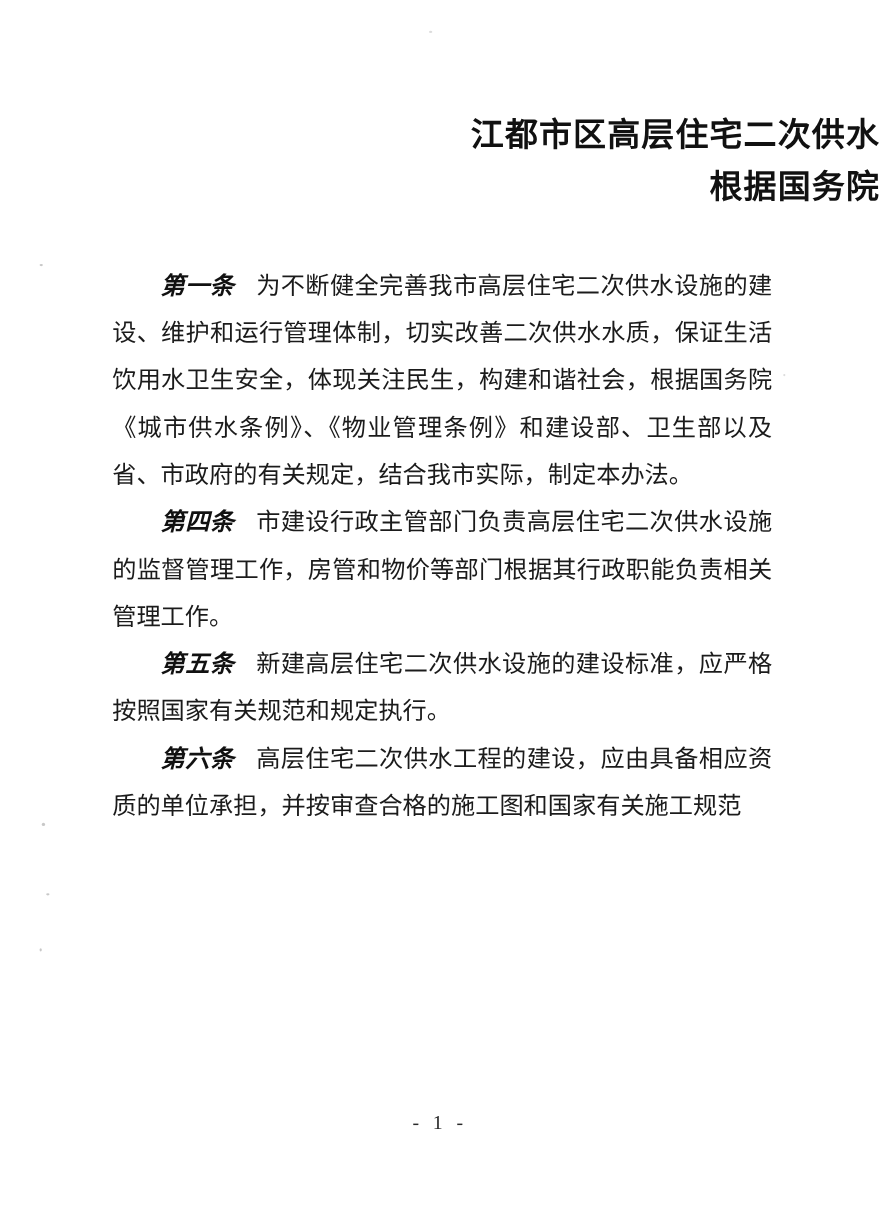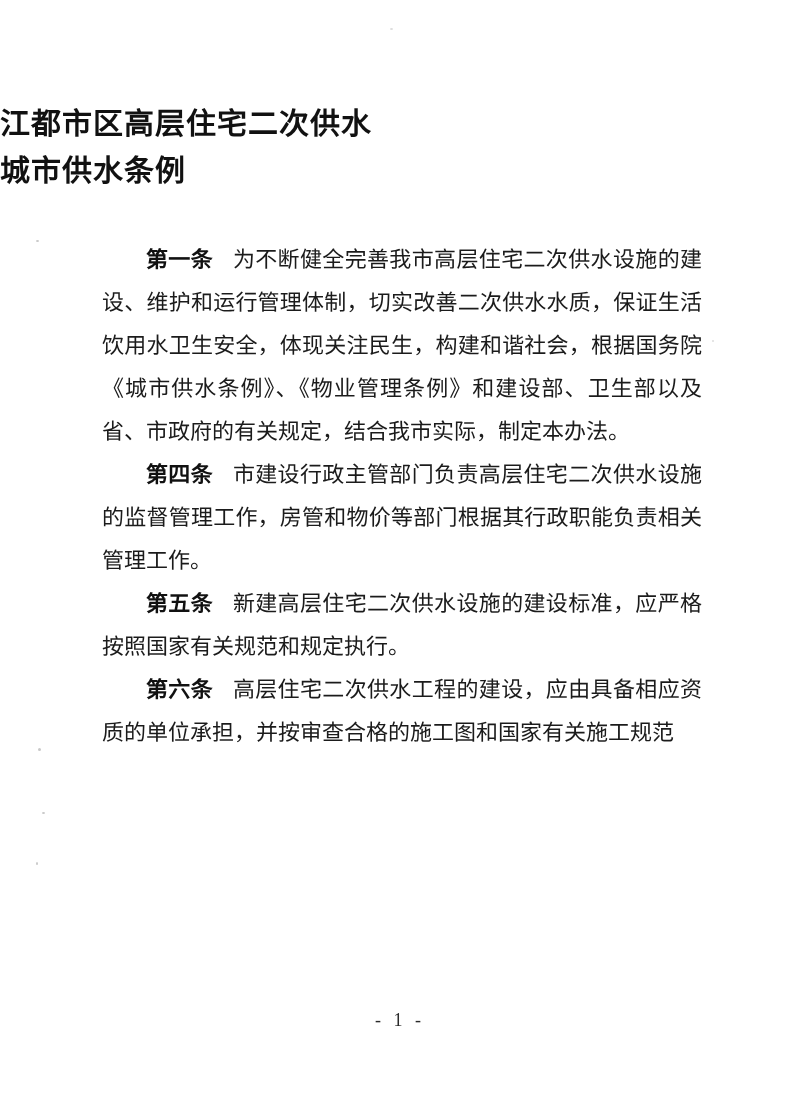--- a/index.html
+++ b/index.html
@@ -12,21 +12,21 @@
       width: 800px;
       height: 1118px;
       margin: 0 auto;
       background: #ffffff;
       overflow: hidden;
       font-family: "Liberation Serif", "DejaVu Serif", serif;
       color: #1b1b1b;
     }
     .doc-title {
       padding-top: 100px;
-      text-align: left;
+      text-align: right;
       font-weight: bold;
       font-size: 30px;
       line-height: 47px;
       letter-spacing: 1px;
       color: #111111;
     }
     .doc-body {
       margin-top: 44px;
       padding: 0 98px 0 102px;
     }
@@ -36,20 +36,21 @@
       line-height: 43px;
       text-align: justify;
       text-justify: inter-character;
       text-indent: 2em;
       color: #1b1b1b;
     }
     .article-label {
       font-weight: bold;
       margin-right: 0.9em;
       color: #111111;
+      font-style: italic;
     }
     .page-footer {
       position: absolute;
       top: 1010px;
       left: 0;
       width: 100%;
       text-align: center;
       font-size: 18px;
       letter-spacing: 4px;
       color: #2a2a2a;
@@ -68,21 +69,21 @@
     .sp5 { left: 390px; top: 28px;   width: 3px; height: 2px; opacity: 0.35; }
     .sp6 { left: 712px; top: 340px;  width: 2px; height: 2px; opacity: 0.35; }
   </style>
 </head>
 <body>
 
 <div class="page">
 
   <div class="doc-title">
     <div>江都市区高层住宅二次供水</div>
-    <div>城市供水条例</div>
+    <div>根据国务院</div>
   </div>
 
   <div class="doc-body">
     <p class="article">
       <span class="article-label">第一条</span><span>为不断健全完善我市高层住宅二次供水设施的建设、维护和运行管理体制，切实改善二次供水水质，保证生活饮用水卫生安全，体现关注民生，构建和谐社会，根据国务院《城市供水条例》、《物业管理条例》和建设部、卫生部以及省、市政府的有关规定，结合我市实际，制定本办法。</span>
     </p>
     <p class="article">
       <span class="article-label">第四条</span><span>市建设行政主管部门负责高层住宅二次供水设施的监督管理工作，房管和物价等部门根据其行政职能负责相关管理工作。</span>
     </p>
     <p class="article">

